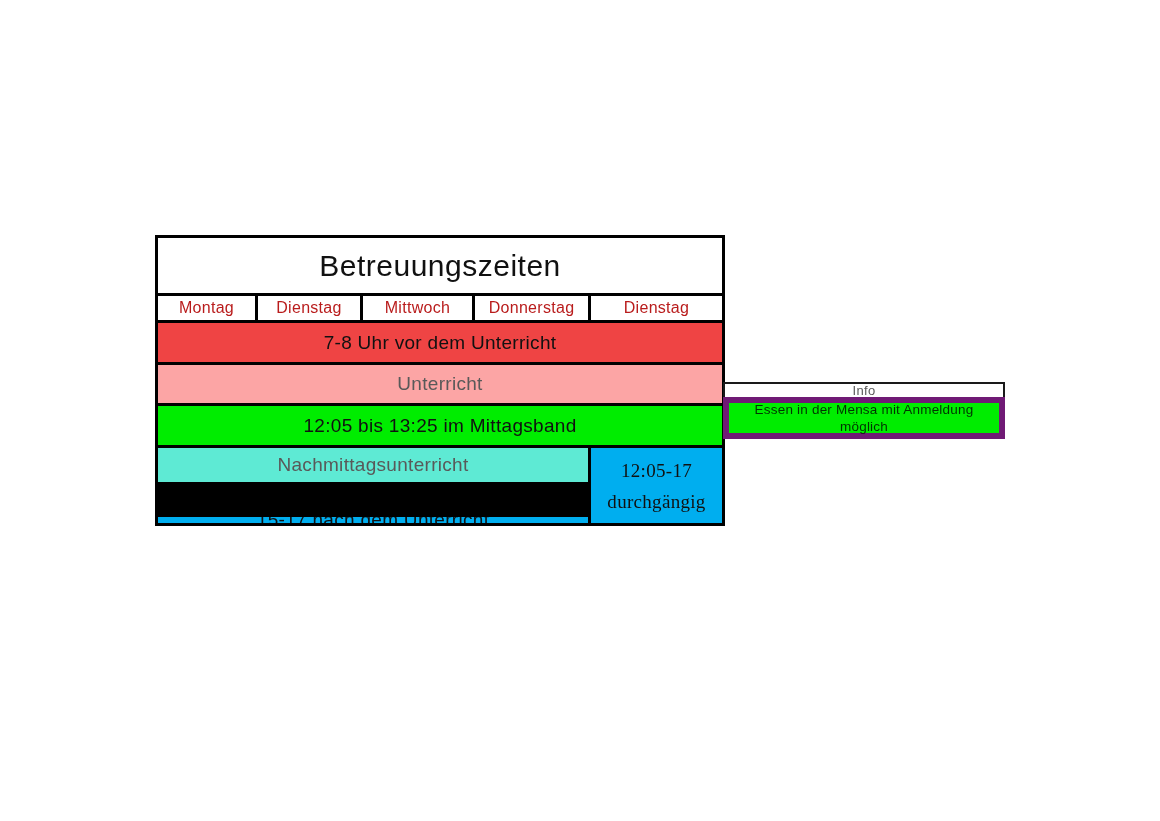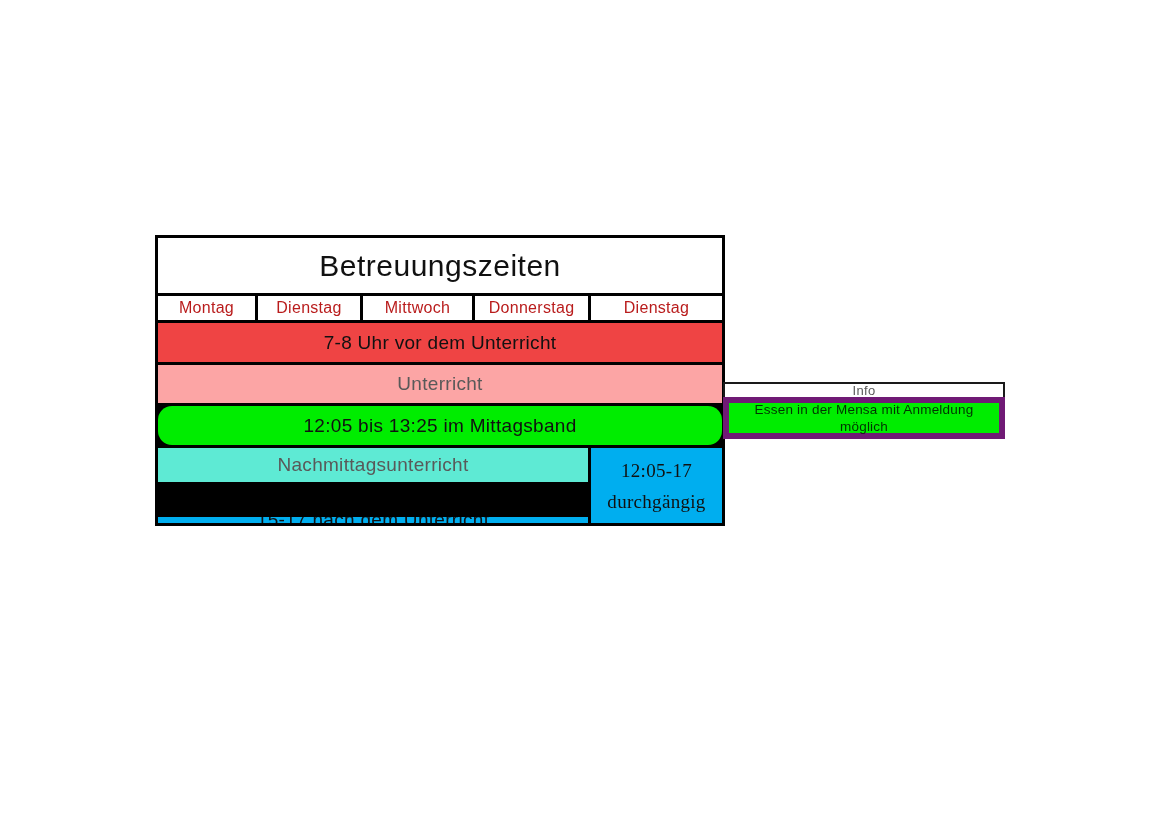--- a/index.html
+++ b/index.html
@@ -116,21 +116,21 @@
     <div class="cell day-cell">Montag</div>
     <div class="cell day-cell">Dienstag</div>
     <div class="cell day-cell">Mittwoch</div>
     <div class="cell day-cell">Donnerstag</div>
     <div class="cell day-cell">Dienstag</div>
 
     <div class="cell band row-morning" style="background: #ef4444;">7-8 Uhr vor dem Unterricht</div>
 
     <div class="cell band row-lessons" style="background: #fca5a5;">Unterricht</div>
 
-    <div class="cell band row-midday" style="background: rgb(0, 237, 0); border-radius: 14px;">12:05 bis 13:25 im Mittagsband</div>
+    <div class="cell band row-midday" style="background: rgb(0, 237, 0);">12:05 bis 13:25 im Mittagsband</div>
 
     <div class="cell band row-afternoon" style="background: #5eead4;">Nachmittagsunterricht</div>
 
     <div class="cell friday-cell" style="background: rgb(0, 174, 239); font-family: Liberation Serif, serif;">
       <div>12:05-17</div>
       <div>durchgängig</div>
     </div>
 
     <div class="cell band row-after" style="background: rgb(0, 174, 239); margin-top: 32px;">15-17 nach dem Unterricht</div>
 

